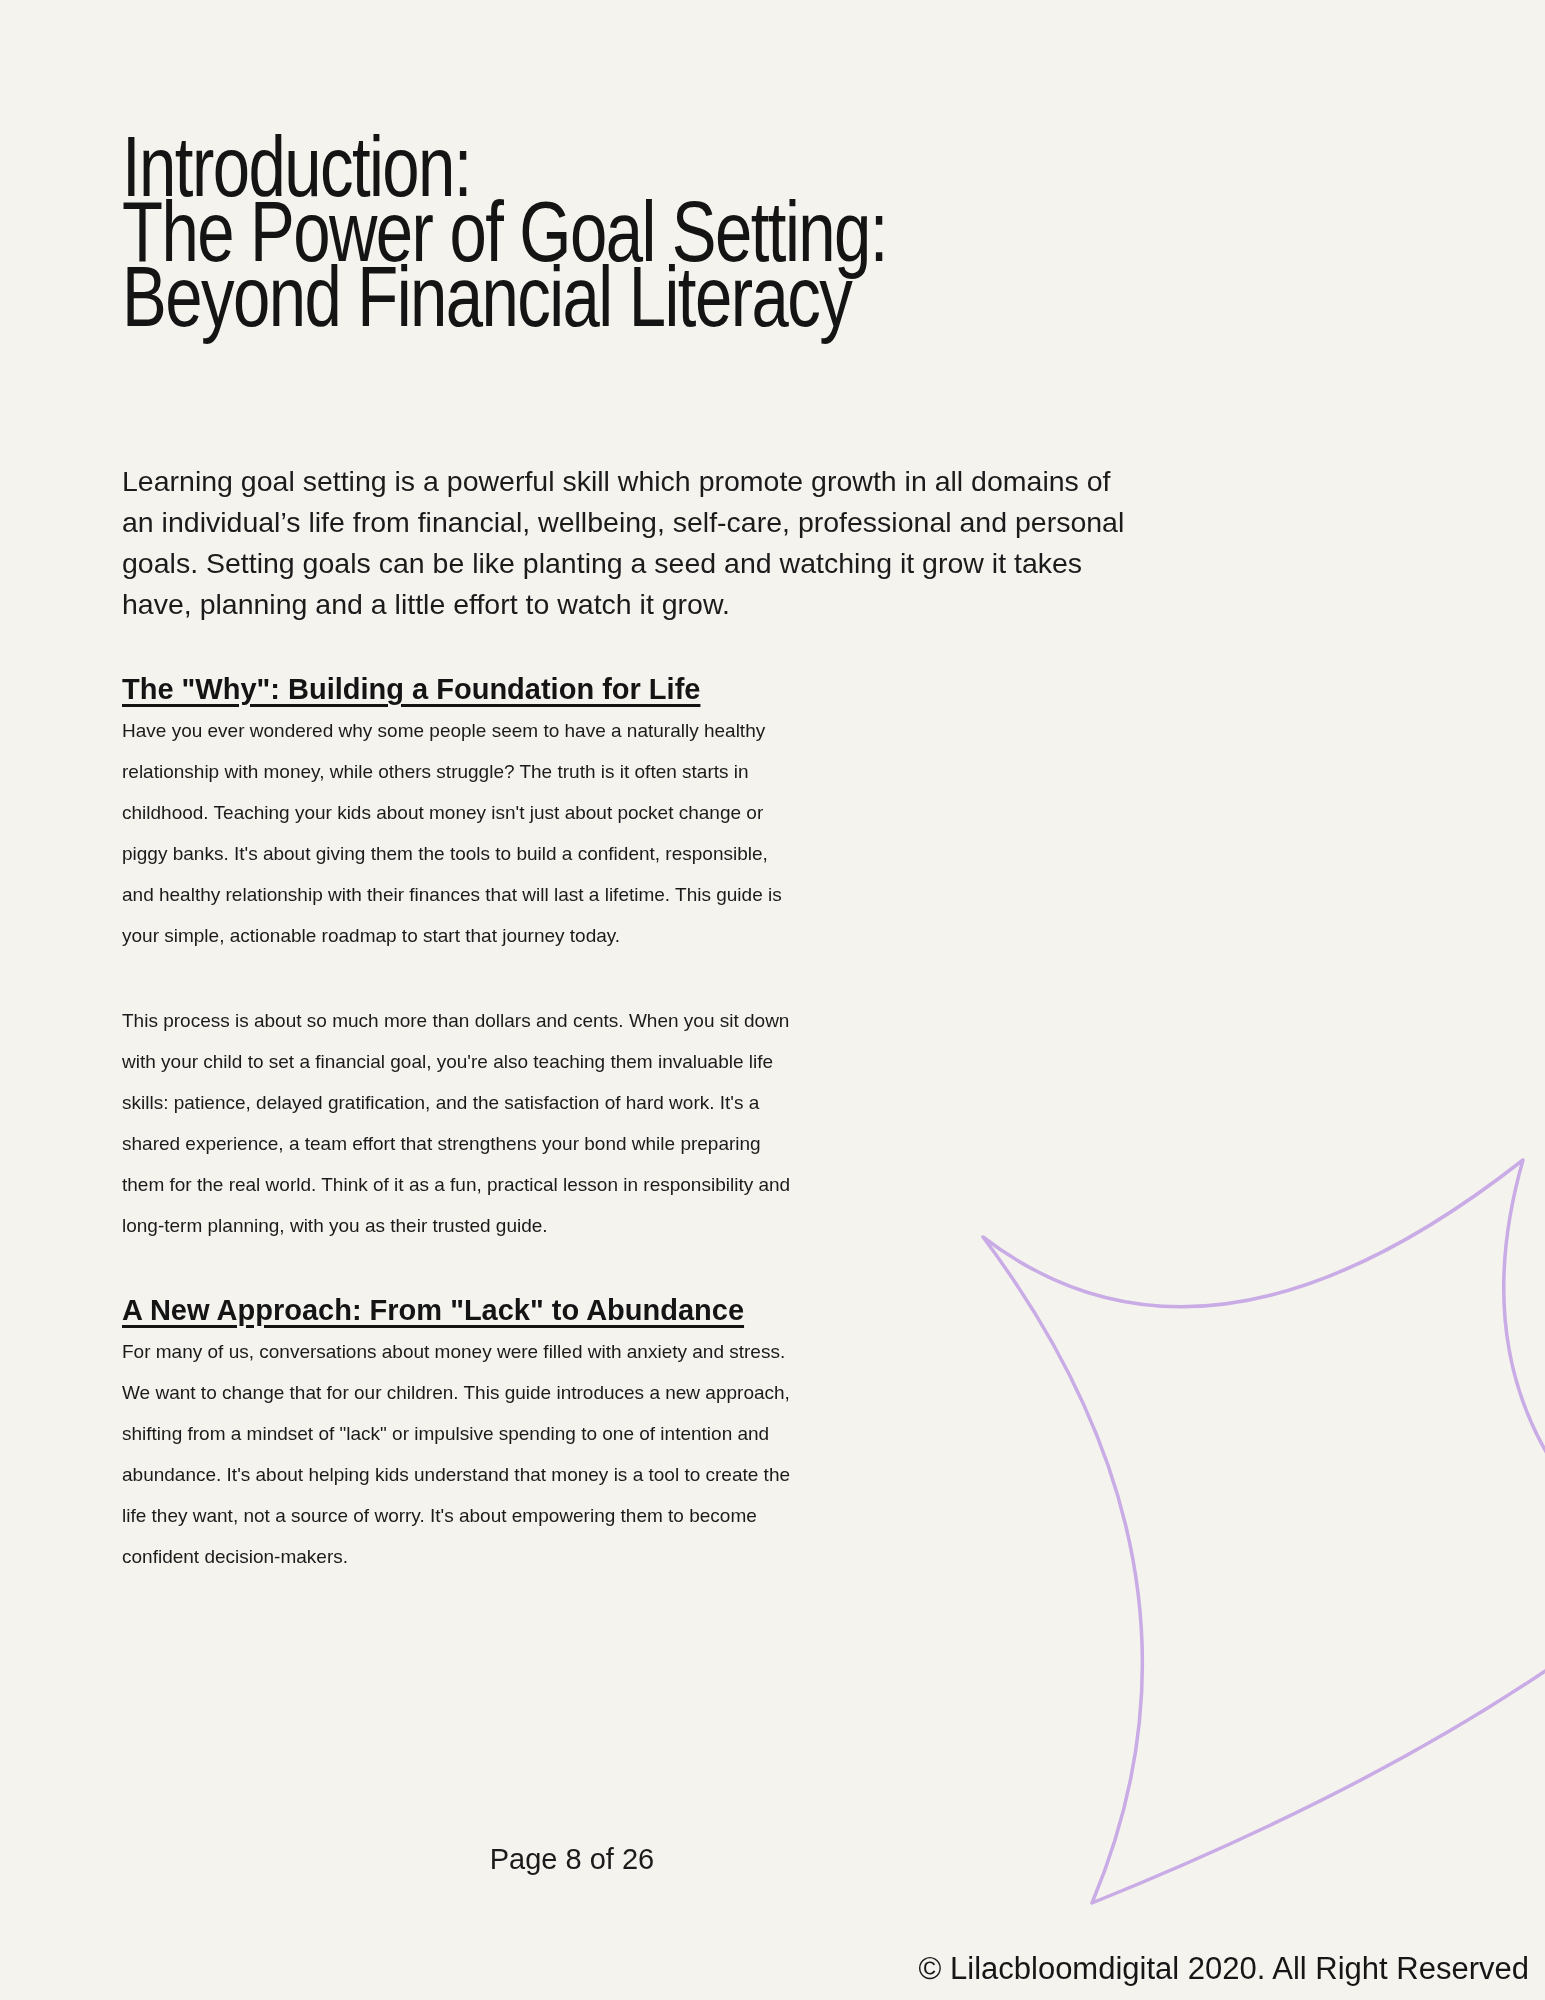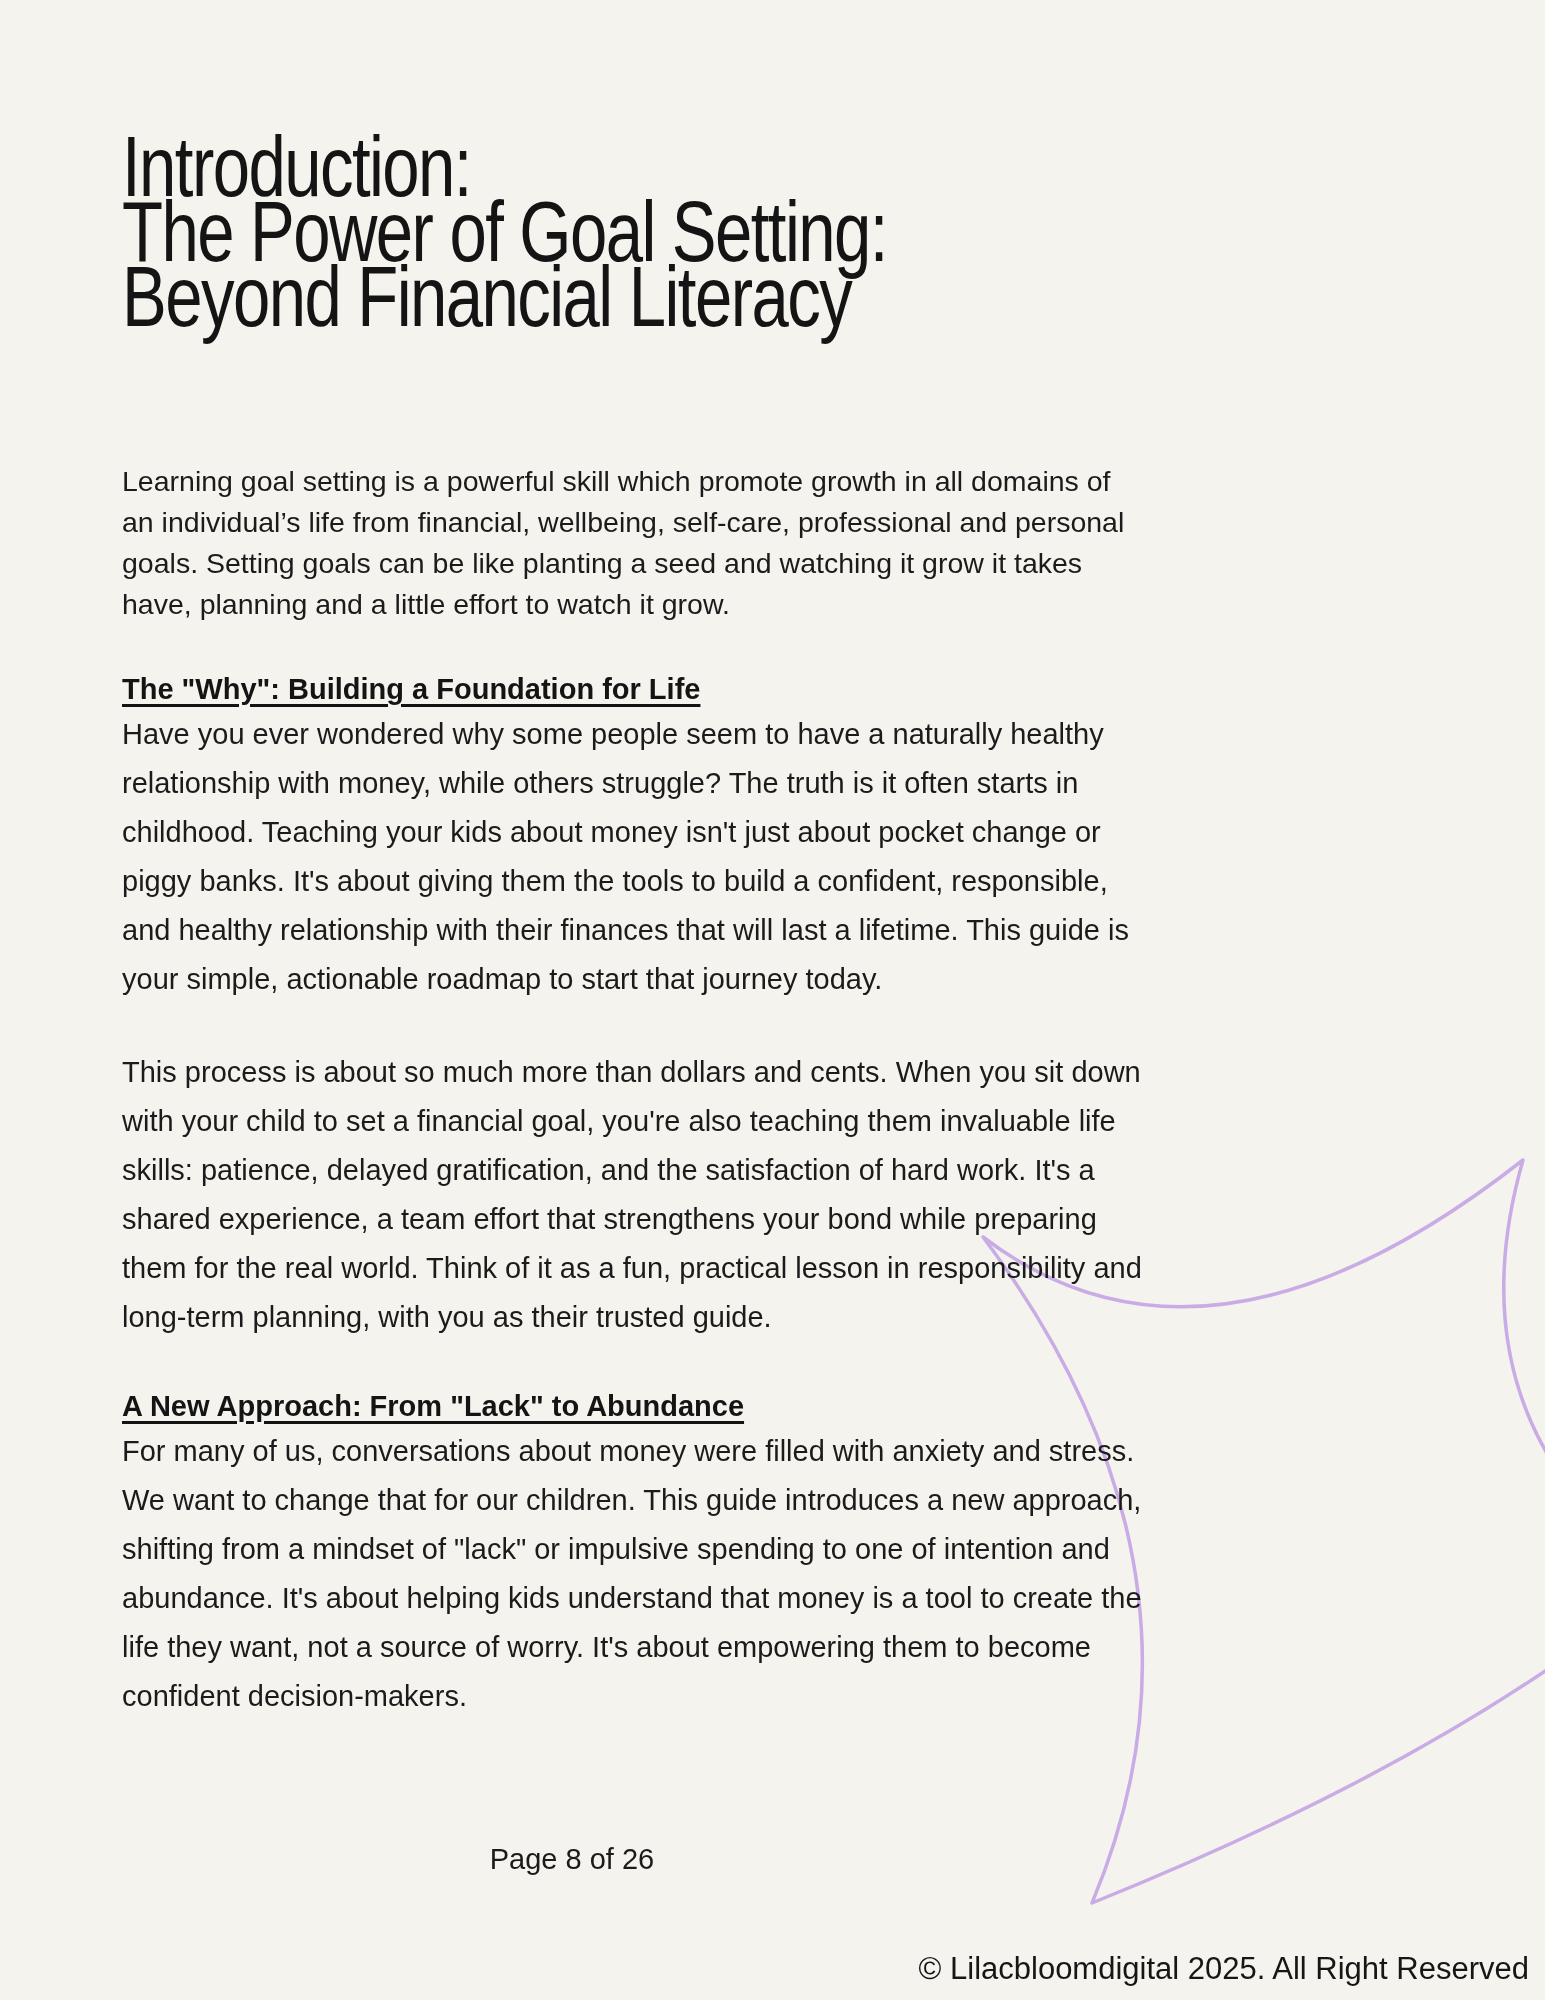--- a/index.html
+++ b/index.html
@@ -36,22 +36,22 @@
     font-size:29px;
     line-height:41px;
     font-weight:700;
     color:#141414;
     text-decoration:underline;
     text-decoration-thickness:2.5px;
     text-underline-offset:5px;
   }
   .section-body{
     margin:0;
-    font-size:29px;
-    line-height:49px;
+    font-size:19px;
+    line-height:41px;
     white-space:pre-line;
   }
   .page-indicator{
     position:absolute;
     left:122px;top:1843px;width:900px;
     text-align:center;
     font-size:29px;
   }
   .footer-copyright{
     position:absolute;
@@ -110,15 +110,15 @@
 shifting from a mindset of "lack" or impulsive spending to one of intention and
 abundance. It's about helping kids understand that money is a tool to create the
 life they want, not a source of worry. It's about empowering them to become
 confident decision-makers.</p>
     </div>
 
   </div>
 
   <div class="page-indicator">Page 8 of 26</div>
 
-  <div class="footer-copyright">© Lilacbloomdigital 2025. All Right Reserved</div>
+  <div class="footer-copyright">© Lilacbloomdigital 2020. All Right Reserved</div>
 
 </div>
 
 </body></html>

